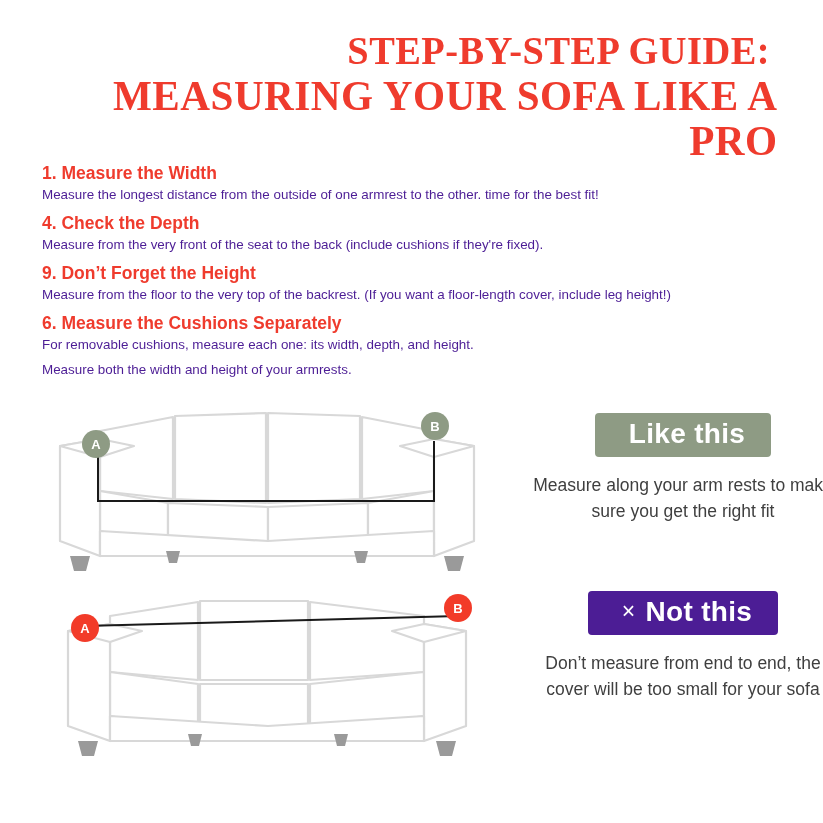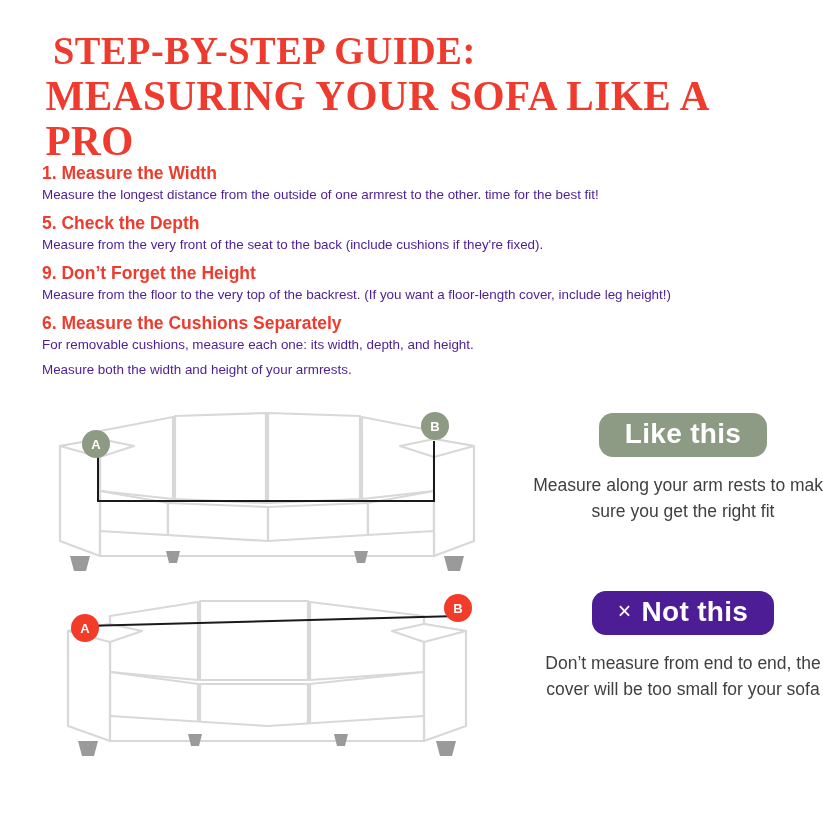--- a/index.html
+++ b/index.html
@@ -16,21 +16,21 @@
   .page {
     position: relative;
     width: 823px;
     height: 823px;
     box-sizing: border-box;
     padding: 30px 38px 0 38px;
   }
 
   
   .title-block {
-    text-align: left;
+    text-align: right;
     color: #ef3b2d;
     font-family: "Liberation Serif", serif;
     font-weight: bold;
     letter-spacing: 0.5px;
     line-height: 1.06;
   }
   .title-line1 {
     font-size: 40px;
     text-transform: uppercase;
     font-stretch: condensed;
@@ -80,22 +80,22 @@
     position: absolute;
     width: 300px;
     left: 495px;
     text-align: center;
   }
   .callout.good { top: 22px; }
   .callout.bad { top: 200px; }
 
   .banner {
     display: inline-block;
-    padding: 7px 26px 9px 26px;
-    border-radius: 14px;
+    padding: 7px 26px 9px 34px;
+    border-radius: 4px;
     color: #ffffff;
     font-size: 28px;
     font-weight: bold;
     letter-spacing: 0.3px;
     line-height: 1;
   }
   .banner.good { background: #8e9b84; }
   .banner.bad  { background: #4c1d95; }
   .banner .x-mark {
     font-size: 23px;
@@ -125,21 +125,21 @@
     <div class="title-line1">STEP-BY-STEP GUIDE:</div>
     <div class="title-line2">MEASURING YOUR SOFA LIKE A PRO</div>
   </div>
 
   <div class="steps">
     <div class="step">
       <div class="step-head">1. Measure the Width</div>
       <div class="step-body">Measure the longest distance from the outside of one armrest to the other. time for the best fit!</div>
     </div>
     <div class="step">
-      <div class="step-head">5. Check the Depth</div>
+      <div class="step-head">4. Check the Depth</div>
       <div class="step-body">Measure from the very front of the seat to the back (include cushions if they're fixed).</div>
     </div>
     <div class="step">
       <div class="step-head">9.  Don’t Forget the Height</div>
       <div class="step-body">Measure from the floor to the very top of the backrest. (If you want a floor-length cover, include leg height!)</div>
     </div>
     <div class="step">
       <div class="step-head">6. Measure the Cushions Separately</div>
       <div class="step-body">For removable cushions, measure each one: its width, depth, and height.</div>
     </div>

